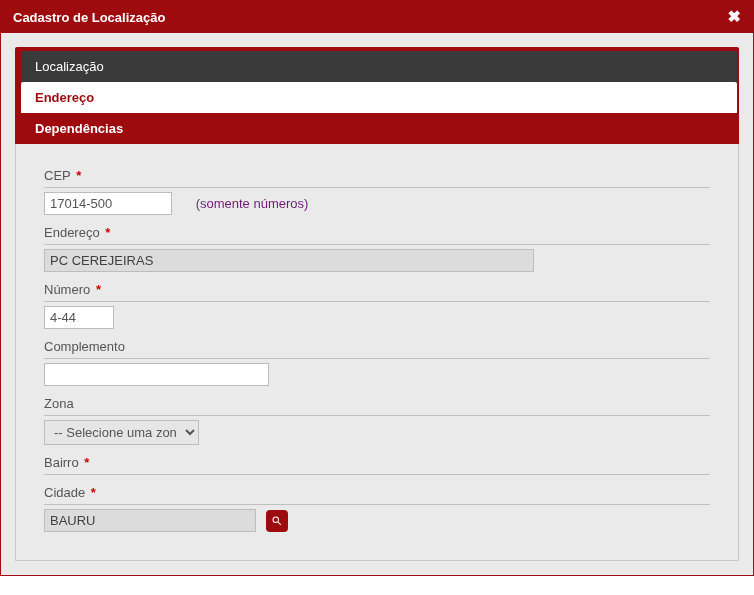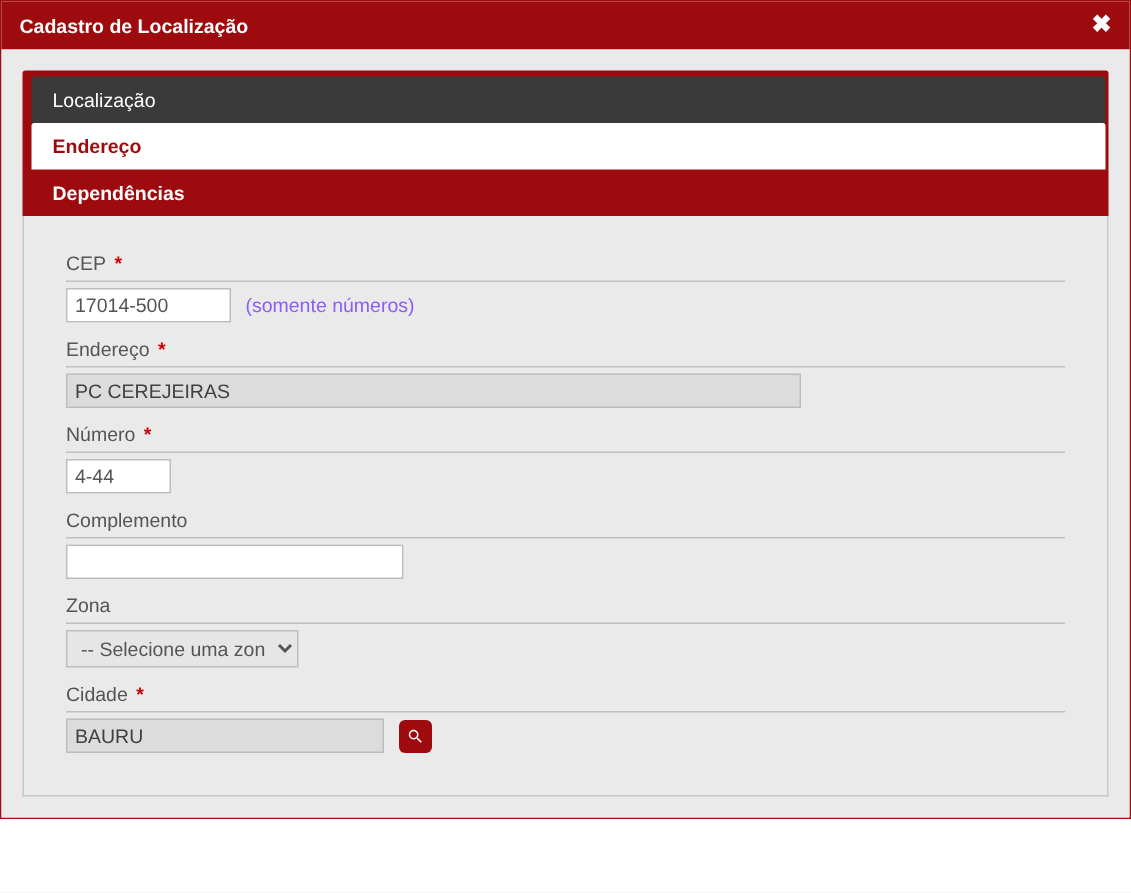--- a/index.html
+++ b/index.html
@@ -84,21 +84,21 @@
       color: #555;
     }
     input.readonly {
       background: #dcdcdc;
       color: #404040;
     }
     select {
       background: #e6e6e6;
     }
 
-    .hint { color: #8b5cf6; font-size: 13px; margin-left: 6px; }
+    .hint { color: #701a75; font-size: 13px; margin-left: 20px; }
 
     .underline-wrap {
       border-bottom: 1px solid #c0c0c0;
       padding-bottom: 2px;
       margin-bottom: 4px;
     }
 
     .search-btn {
       display: inline-flex;
       align-items: center;
@@ -132,21 +132,21 @@
     </div>
 
     <div class="form-panel">
       <div class="inner-box">
 
         <div class="field">
           <div class="underline-wrap">
             <span class="field-label">CEP</span>
             <span class="req">*</span>
           </div>
-          <input type="text" style="width: 110px;" value="17014-500">
+          <input type="text" style="width: 128px;" value="17014-500">
           <span class="hint">(somente números)</span>
         </div>
 
         <div class="field">
           <div class="underline-wrap">
             <span class="field-label">Endereço</span>
             <span class="req">*</span>
           </div>
           <input type="text" class="readonly" readonly="" style="width: 490px;" value="PC CEREJEIRAS">
         </div>
@@ -170,20 +170,24 @@
         <div class="field">
           <div class="underline-wrap">
             <span class="field-label">Zona</span>
           </div>
           <select style="width:155px">
             <option>-- Selecione uma zona --</option>
           </select>
         </div>
 
         <div class="field">
+          <div class="underline-wrap">
+            <span class="field-label">Bairro</span>
+            <span class="req">*</span>
+          </div>
         </div>
 
         <div class="field" style="margin-bottom:0">
           <div class="underline-wrap">
             <span class="field-label">Cidade</span>
             <span class="req">*</span>
           </div>
           <input type="text" class="readonly" readonly="" style="width: 212px; vertical-align: middle;" value="BAURU">
           <span class="search-btn">
             <svg viewBox="0 0 24 24">

